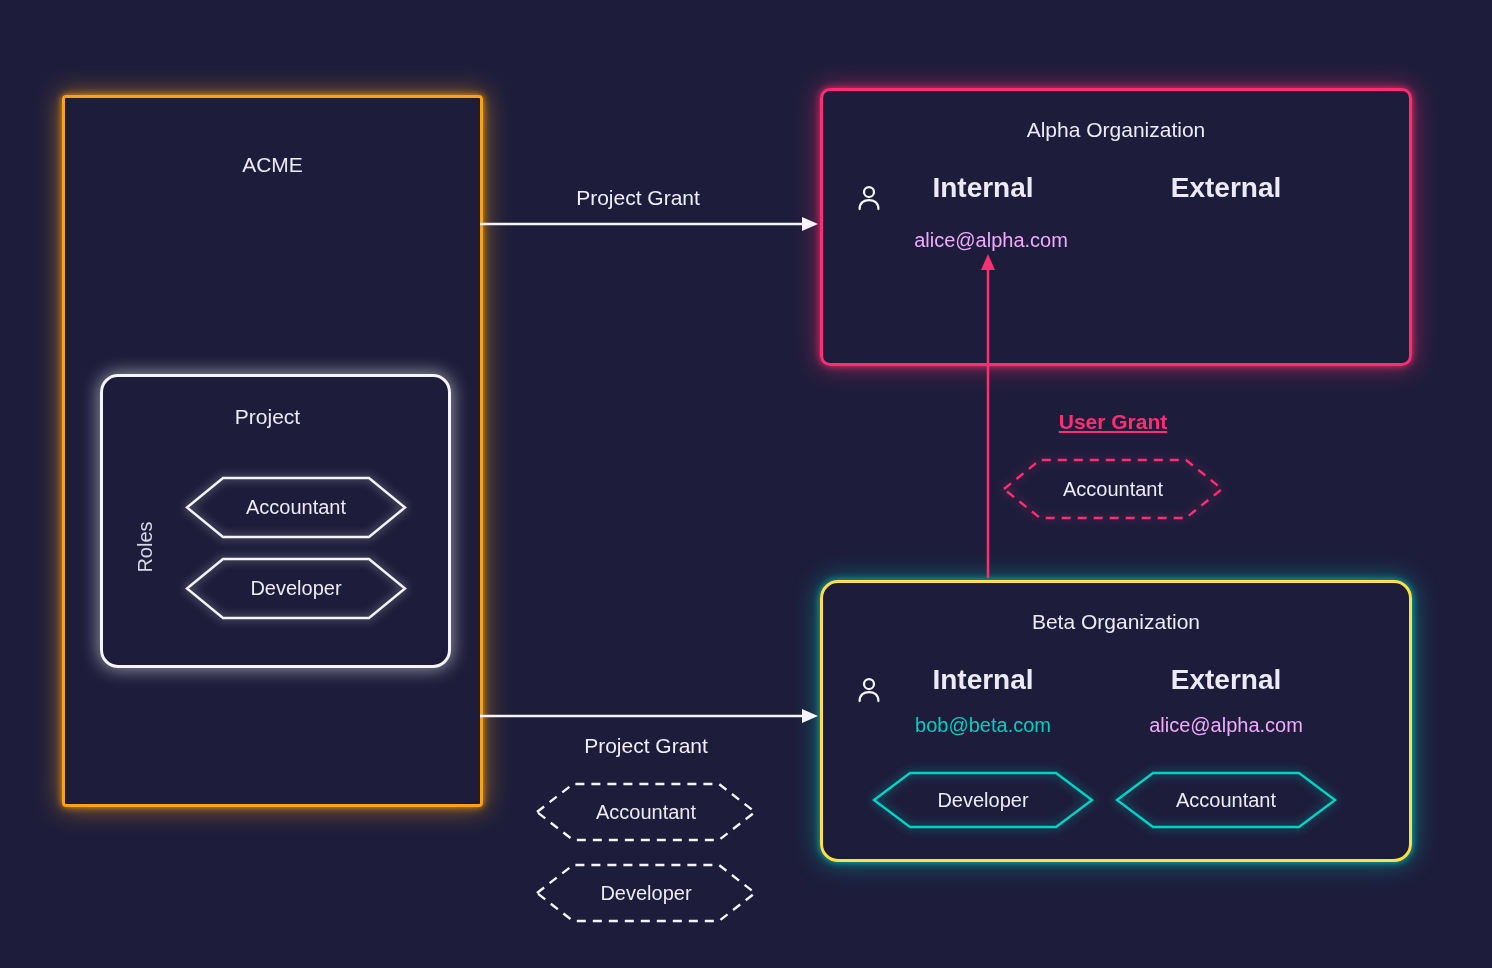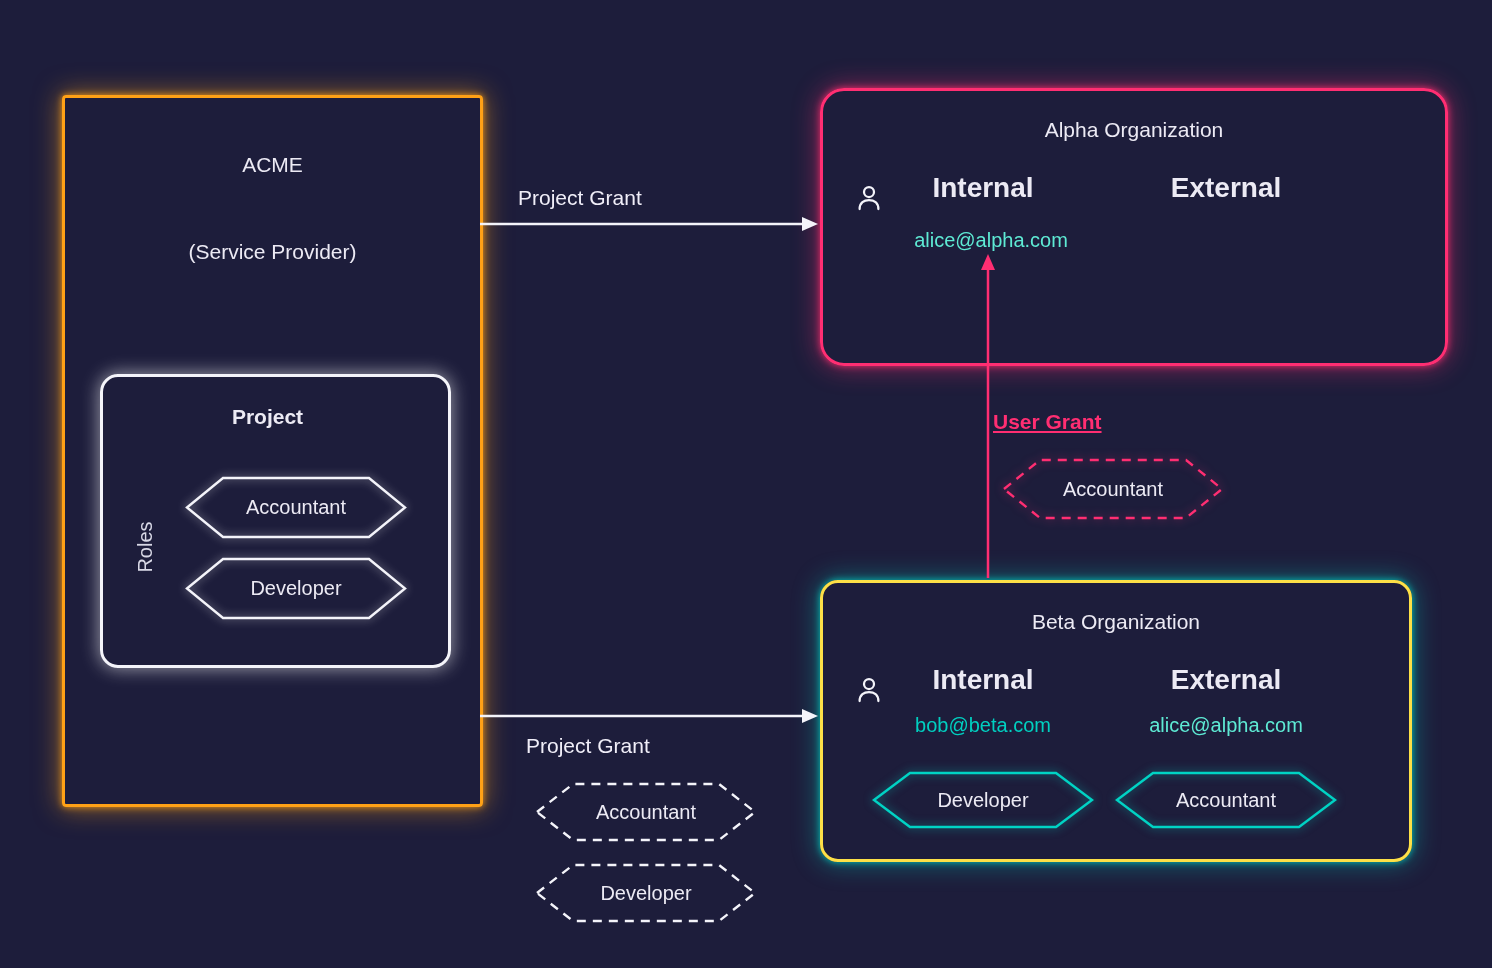--- a/index.html
+++ b/index.html
@@ -12,82 +12,80 @@
     overflow:hidden;
   }
   .box{position:absolute;background:transparent;}
   .acme-box{
     left:62px;top:95px;width:415px;height:706px;
     border:3px solid #ffa116;border-radius:4px;
     box-shadow:0 0 26px 2px rgba(255,161,22,.50), 0 0 7px rgba(255,161,22,.85);
   }
   .alpha-box{
     left:820px;top:88px;width:586px;height:272px;
-    border:3px solid #ff2e72;border-radius:24px;
+    border:3px solid #ff2e72;border-radius:10px;
     box-shadow:0 0 26px 2px rgba(255,46,114,.45), 0 0 7px rgba(255,46,114,.85);
-    padding-left:36px;
   }
   .beta-box{
     left:820px;top:580px;width:586px;height:276px;
     border:3px solid #fde047;border-radius:18px;
     box-shadow:0 0 26px 2px rgba(0,211,196,.40), 0 0 7px rgba(0,211,196,.85);
   }
   .project-box{
     position:absolute;left:35px;top:276px;width:345px;height:288px;
     border:3px solid #f4f4fa;border-radius:18px;
     box-shadow:0 0 18px 1px rgba(255,255,255,.55);
   }
   .ctr{position:absolute;text-align:center;}
   .acme-title{left:0;right:0;top:52px;font-size:21px;line-height:30px;}
   .acme-subtitle{left:0;right:0;top:142px;font-size:21px;}
-  .project-title{left:0;right:16px;top:28px;font-size:21px;font-weight:bold;}
+  .project-title{left:0;right:16px;top:28px;font-size:21px;font-weight:normal;}
   .roles-label{left:-7px;top:158px;width:100px;height:24px;font-size:20px;
     transform:rotate(-90deg);color:#d8d8e6;}
   .org-title{left:0;right:0;top:27px;font-size:21px;}
   .col-header{width:160px;top:81px;font-size:28px;font-weight:bold;}
   .col-internal{left:80px;}
   .col-external{left:323px;}
   .member{width:260px;top:131px;font-size:20px;}
   .member-internal{left:30px;}
   .member-external{left:273px;}
   .alpha-member{top:138px;left:38px;}
-  .pink-text{color:#5eead4;}
+  .pink-text{color:#f0abfc;}
   .teal-text{color:#00cfc0;}
   .person{position:absolute;left:31px;top:92px;width:30px;height:30px;}
   .person svg{width:100%;height:100%;display:block;}
 
   .hex{position:absolute;}
   .hex svg{position:absolute;inset:0;width:100%;height:100%;overflow:visible;display:block;}
   .hex polygon{fill:none;stroke-width:2.4;}
   .hex .hex-label{position:absolute;inset:0;display:flex;align-items:center;justify-content:center;font-size:20px;color:#eceaf4;}
   .hex-white polygon{stroke:#f4f4fa;}
   .hex-white svg{filter:drop-shadow(0 0 5px rgba(255,255,255,.55));}
   .hex-dash-white polygon{stroke:#f4f4fa;stroke-dasharray:9 7;}
   .hex-teal polygon{stroke:#00d3c4;}
   .hex-teal svg{filter:drop-shadow(0 0 5px rgba(0,211,196,.6));}
   .hex-dash-pink polygon{stroke:#ff2e72;stroke-dasharray:9 7;}
   .hex-dash-pink svg{filter:drop-shadow(0 0 5px rgba(255,46,114,.55));}
 
-  .edge-label{position:absolute;text-align:left;font-size:21px;color:#f0eef8;}
+  .edge-label{position:absolute;text-align:center;font-size:21px;color:#f0eef8;}
   .label-grant-alpha{left:518px;top:186px;width:240px;}
   .label-grant-beta{left:526px;top:734px;width:240px;}
   .label-user-grant{left:993px;top:410px;width:240px;font-weight:bold;color:#ff2e72;text-decoration:underline;}
 
   .arrows{position:absolute;inset:0;width:1492px;height:968px;pointer-events:none;}
 </style>
 </head>
 <body>
 
 <div class="canvas">
 
   <div class="box acme-box">
     <div class="ctr acme-title">
       <div>ACME</div>
     </div>
-    <div class="ctr acme-subtitle">(Service Provider)</div>
 
     <div class="project-box">
       <div class="ctr project-title">Project</div>
       <div class="ctr roles-label">Roles</div>
 
       <div class="hex hex-white" style="left:82px;top:99px;width:222px;height:63px;">
         <svg viewBox="0 0 222 63" preserveAspectRatio="none">
           <polygon points="2,31.5 38,2 184,2 220,31.5 184,61 38,61"></polygon>
         </svg>
         <span class="hex-label">Accountant</span>

